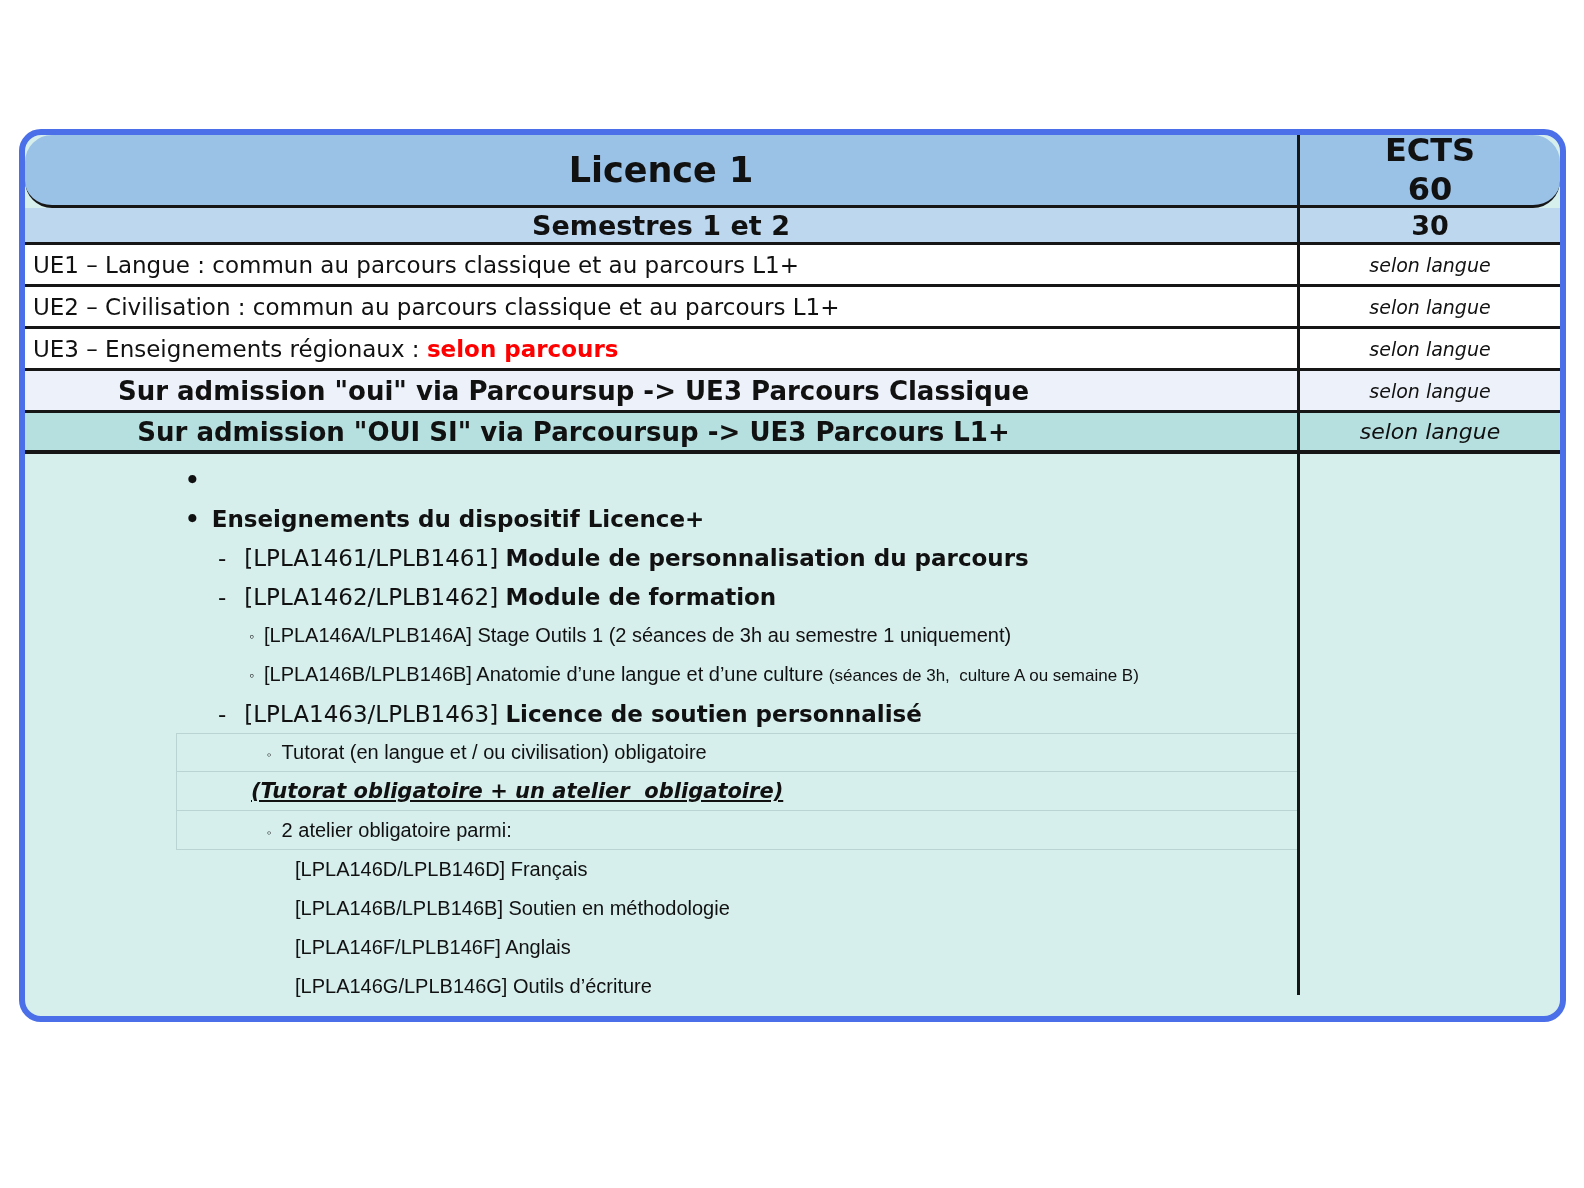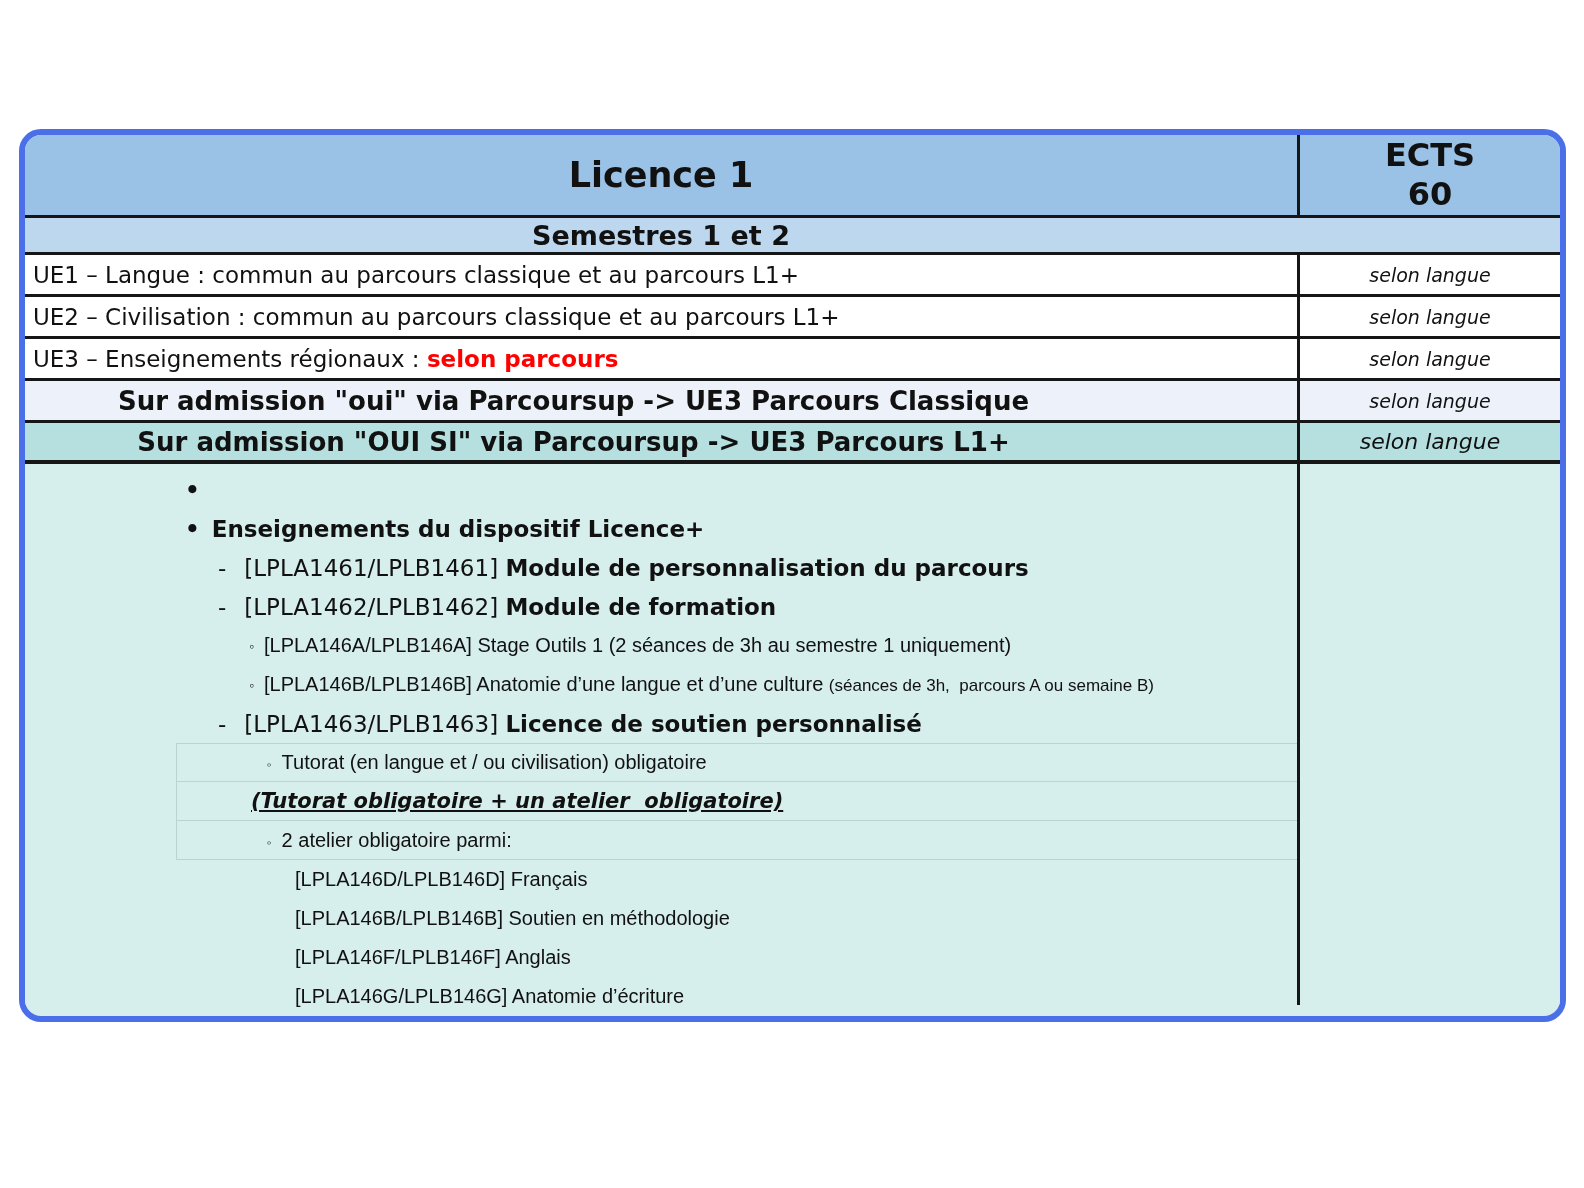--- a/index.html
+++ b/index.html
@@ -17,21 +17,21 @@
   html,body{width:1584px;height:1188px;background:#ffffff;font-family:"DejaVu Sans",sans-serif;color:#111;}
   .page{position:relative;width:1584px;height:1188px;background:#fff;overflow:hidden;}
   .table{
     position:absolute;left:19px;top:129px;width:1547px;height:893px;
     border:6px solid var(--border_blue);border-radius:22px;overflow:hidden;
     background:var(--body_teal);
   }
   .row{display:flex;width:100%;border-bottom:3px solid var(--line_black);}
   .cell-main{width:1272px;display:flex;align-items:center;}
   .cell-ects{flex:1;border-left:3px solid var(--line_black);display:flex;align-items:center;justify-content:center;text-align:center;}
-  .r-header{height:83px;background:var(--header_blue);}
+  .r-header{height:73px;background:var(--header_blue);border-radius:27px;}
   .r-sem{height:37px;background:var(--band_blue);}
   .r-ue{height:42px;background:#ffffff;}
   .r-oui{height:42px;background:var(--pale_row);}
   .r-ouisi{height:41px;background:var(--teal_row);border-bottom-width:4px;}
   .r-body{height:541px;background:var(--body_teal);border-bottom:none;align-items:stretch;}
   .center{justify-content:center;text-align:center;}
   .t-title{font-size:35px;font-weight:bold;}
   .ects-head{font-weight:bold;font-size:32px;line-height:1.22;}
   .t-sem{font-size:27px;font-weight:bold;}
   .t-30{font-size:27px;font-weight:bold;}
@@ -76,20 +76,23 @@
           <div>ECTS</div>
           <div>60</div>
         </div>
       </div>
     </div>
 
     <div class="row r-sem">
       <div class="cell-main center">
         <span class="t-sem">Semestres 1 et 2</span>
       </div>
+      <div class="cell-ects">
+        <span class="t-30">30</span>
+      </div>
     </div>
 
     <div class="row r-ue">
       <div class="cell-main">
         <span class="t-ue"><b>UE1 – Langue</b><span class="keepws"> : commun au parcours classique et au parcours L1+</span></span>
       </div>
       <div class="cell-ects">
         <span class="selon">selon langue</span>
       </div>
     </div>
@@ -152,21 +155,21 @@
           <span><span class="keepws">[LPLA1462/LPLB1462] </span><b>Module de formation</b></span>
         </div>
 
         <div class="bline ind-sub">
           <span class="mk">◦</span>
           <span>[LPLA146A/LPLB146A] Stage Outils 1 (2 séances de 3h au semestre 1 uniquement)</span>
         </div>
 
         <div class="bline ind-sub">
           <span class="mk">◦</span>
-          <span><span class="keepws">[LPLA146B/LPLB146B] Anatomie d’une langue et d’une culture </span><span class="small-note keepws">(séances de 3h,  parcours A ou semaine B)</span></span>
+          <span><span class="keepws">[LPLA146B/LPLB146B] Anatomie d’une langue et d’une culture </span><span class="small-note keepws">(séances de 3h,  culture A ou semaine B)</span></span>
         </div>
 
         <div class="bline ind-dash">
           <span class="mk">-</span>
           <span><span class="keepws">[LPLA1463/LPLB1463] </span><b>Licence de soutien personnalisé</b></span>
         </div>
 
         <div class="subbox">
           <div class="srow">
             <span class="circline"><span class="mk">◦</span><span>Tutorat (en langue et / ou civilisation) obligatoire</span></span>
@@ -182,21 +185,21 @@
         <div class="bline ind-atelier">
           <span>[LPLA146D/LPLB146D] Français</span>
         </div>
         <div class="bline ind-atelier">
           <span>[LPLA146B/LPLB146B] Soutien en méthodologie</span>
         </div>
         <div class="bline ind-atelier">
           <span>[LPLA146F/LPLB146F] Anglais</span>
         </div>
         <div class="bline ind-atelier">
-          <span>[LPLA146G/LPLB146G] Anatomie d’écriture</span>
+          <span>[LPLA146G/LPLB146G] Outils d’écriture</span>
         </div>
 
       </div>
       <div class="cell-ects"></div>
     </div>
 
   </div>
 </div>
 
 </body></html>

